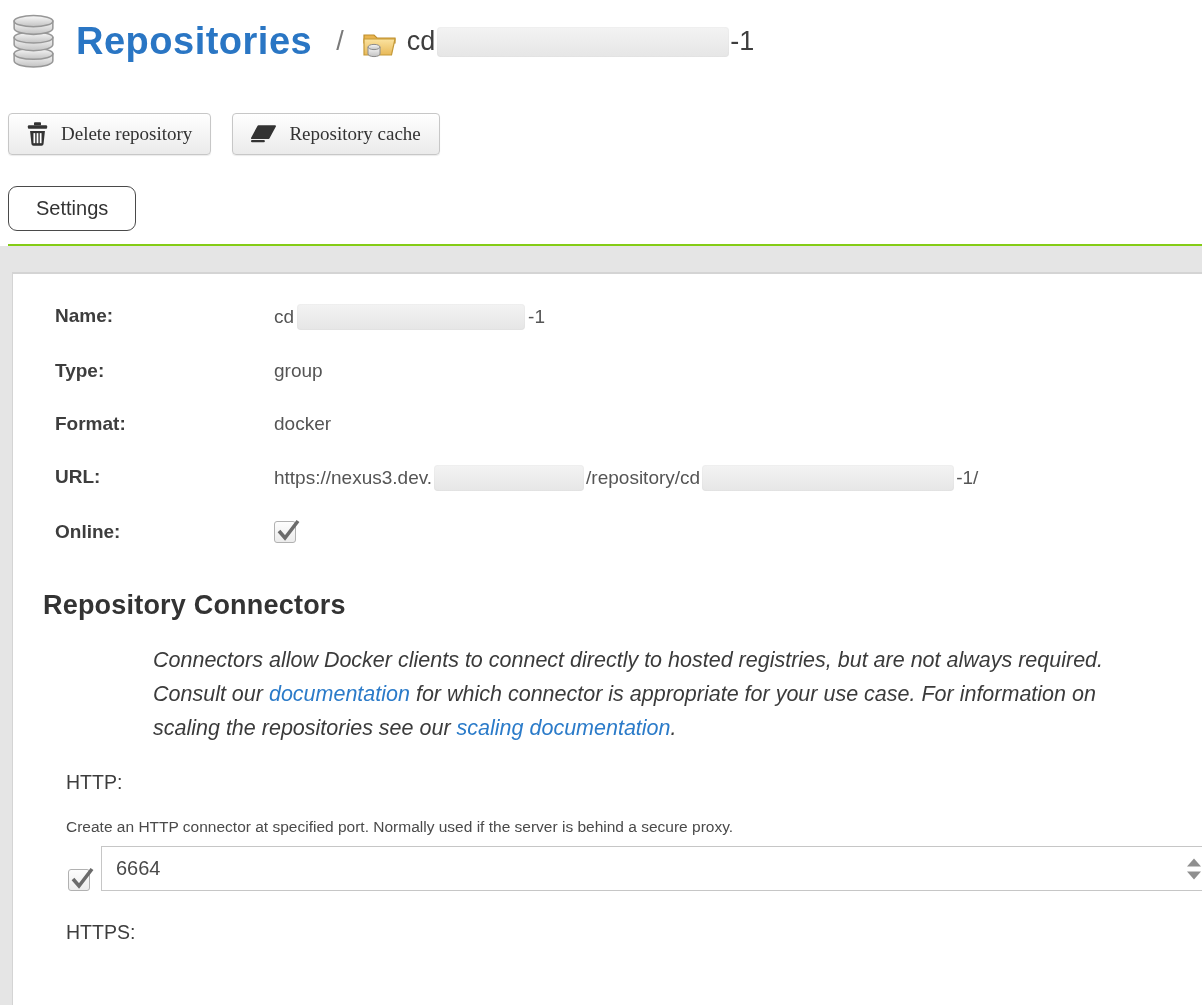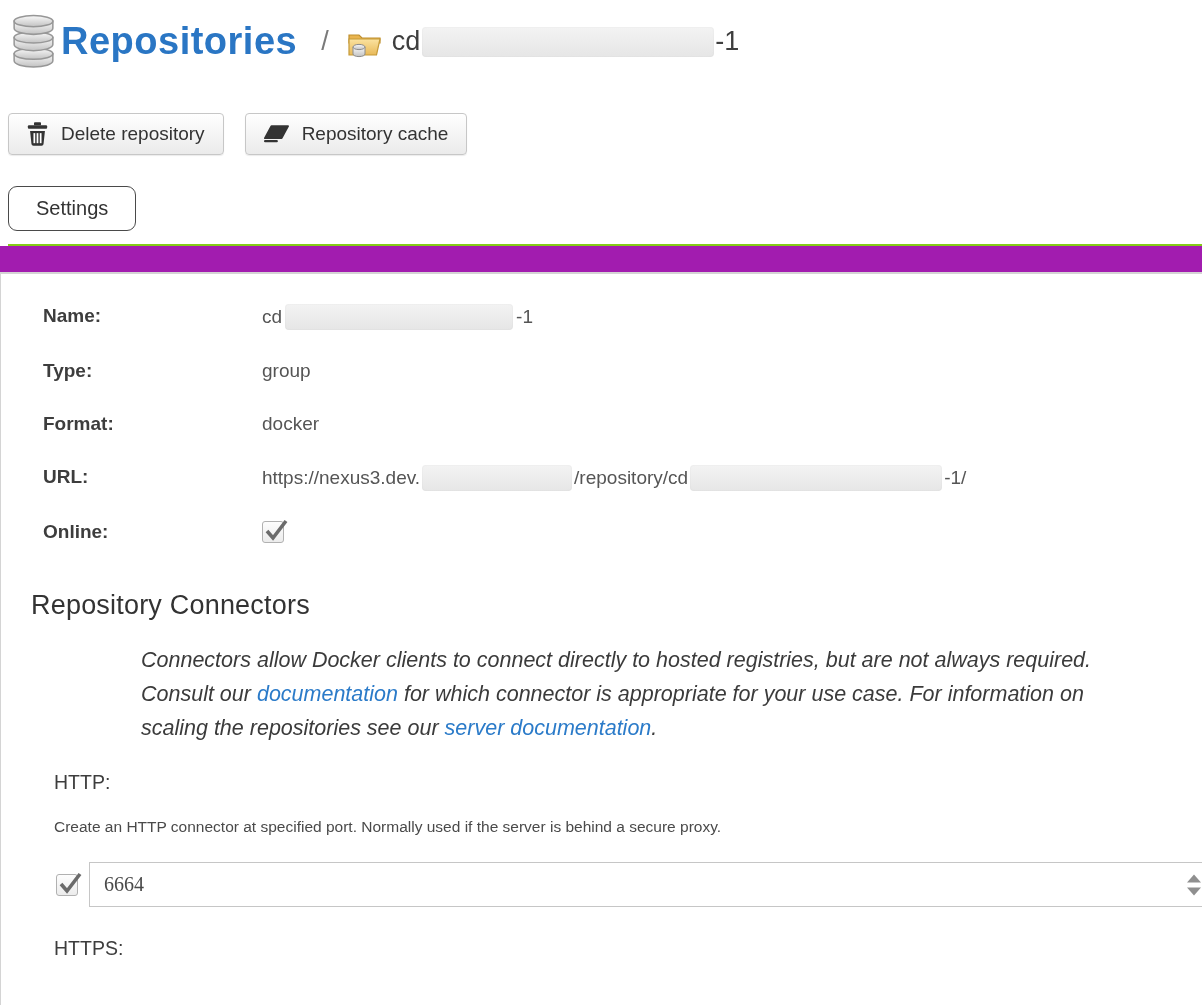--- a/index.html
+++ b/index.html
@@ -2,72 +2,72 @@
 <html><head>
 <meta charset="utf-8">
 <style>
   * { margin:0; padding:0; box-sizing:border-box; }
   html,body { width:1202px; height:1006px; overflow:hidden; background:#fff;
               font-family:"Liberation Sans", sans-serif; }
 
   
   .page-header { display:flex; align-items:center; margin:12px 0 0 10px; height:58px; }
   .db-icon svg { width:47px; height:55px; display:block; }
-  .page-title { font-size:38px; font-weight:bold; color:#2a76c4; margin-left:4px; letter-spacing:.5px; }
+  .page-title { font-size:38px; font-weight:bold; color:#2a76c4; margin-left:19px; letter-spacing:.5px; }
   .crumb-sep { font-size:27px; color:#7a7a7a; margin:0 18px 0 24px; }
   .folder-icon svg { width:36px; height:31px; display:block; margin-top:6px; }
   .crumb-name { font-size:27px; color:#3e3e3e; margin-left:9px; display:flex; align-items:center; }
   .redact { display:inline-block; background:linear-gradient(#f3f3f3,#e6e6e6);
             border-radius:4px; box-shadow:0 0 2px rgba(0,0,0,.07) inset; }
   .redact-header { width:292px; height:30px; margin:2px 1px 0 2px; }
 
   
   .toolbar { margin:43px 0 0 8px; display:flex; gap:21px; }
-  .btn { display:inline-flex; align-items:center; gap:13px; font-family:Liberation Sans, sans-serif;
+  .btn { display:inline-flex; align-items:center; gap:13px; font-family:Liberation Serif, serif;
          font-size:19px; color:#333; height:42px; padding:0 18px; cursor:pointer;
          background:linear-gradient(#ffffff,#ebebeb); border:1px solid #c7c7c7;
          border-radius:4px; box-shadow:0 1px 1px rgba(0,0,0,.08); }
   .btn svg { display:block; }
 
   
   .tabbar { margin:31px 0 0 8px; padding-bottom:13px; border-bottom:2px solid #84cc16; }
   .tab { display:inline-block; border:1.5px solid #4a4a4a; border-radius:9px;
          padding:10px 27px; font-size:20px; color:#333; background:#fff; cursor:pointer; }
 
   
-  .content { background:#a21caf; height:759px; padding:26px 0 0 0; }
+  .content { background:#e5e5e5; height:759px; padding:26px 0 0 12px; }
   .panel { background:#fff; border:1px solid #d4d4d4; border-top-width:2px;
            border-right:none; border-bottom:none; height:100%;
            padding:30px 0 0 42px; overflow:visible; }
 
   .form-row { display:flex; font-size:19px; line-height:24px; margin-bottom:29px; }
   .form-label { width:219px; font-weight:bold; color:#3d3d3d; }
   .form-value { color:#555; display:flex; align-items:center; }
   .redact-name { width:228px; height:26px; margin:0 3px; }
   .redact-url1 { width:150px; height:26px; margin:0 2px; }
   .redact-url2 { width:252px; height:26px; margin:0 2px; }
 
   .checkbox { position:relative; display:inline-block; width:22px; height:22px; cursor:pointer;
               background:linear-gradient(#fdfdfd,#ececec); border:1px solid #b1b1b1;
               border-radius:3px; flex:none; }
   .checkbox svg { position:absolute; left:1px; top:-7px; overflow:visible; display:block; }
   .online-help { font-size:16px; color:#555; margin-left:9px; line-height:22px; }
 
-  .section-heading { font-size:27px; font-weight:normal; color:#333;
+  .section-heading { font-size:27px; font-weight:bold; color:#333;
                      margin:46px 0 0 -12px; letter-spacing:.2px; }
 
   .note { font-style:italic; font-size:21.5px; color:#3b3b3b; line-height:34px;
           margin:22px 0 0 98px; width:952px; }
   .note a { color:#2b7bc9; text-decoration:none; }
 
   .http-label, .https-label { font-size:19.5px; font-weight:normal; color:#3d3d3d; margin-left:11px; }
   .http-label { margin-top:26px; }
   .http-help { font-size:15.5px; color:#4a4a4a; margin:24px 0 0 11px; }
 
-  .port-row { display:flex; align-items:center; margin:26px 0 0 13px;font-family:Liberation Serif, serif; }
+  .port-row { display:flex; align-items:flex-end; margin:10px 0 0 13px; }
   .port-wrap { position:relative; flex:1; margin-left:11px; margin-right:-4px; }
   .port-input { width:100%; height:45px; border:1px solid #c6c6c6; background:#fff;
                 font-family:inherit; font-size:20px; color:#4a4a4a; padding:0 34px 0 14px;
                 border-radius:0; outline:none; }
   .spinner { position:absolute; right:5px; top:50%; transform:translateY(-50%);
              display:flex; flex-direction:column; gap:5px; cursor:pointer; }
   .spinner .tri-up { width:0; height:0; border-left:7px solid transparent;
                      border-right:7px solid transparent; border-bottom:8px solid #8f8f8f; }
   .spinner .tri-down { width:0; height:0; border-left:7px solid transparent;
                        border-right:7px solid transparent; border-top:8px solid #8f8f8f; }
@@ -191,21 +191,21 @@
         <span class="checkbox">
           <svg width="24" height="28" viewBox="0 0 24 28">
             <path d="M3 16 L9 23 L22 6" stroke="#6b6b6b" stroke-width="3.6" fill="none"></path>
           </svg>
         </span>
       </span>
     </div>
 
     <h2 class="section-heading">Repository Connectors</h2>
 
-    <p class="note"><span>Connectors allow Docker clients to connect directly to hosted registries, but are not always required. Consult our </span><a href="#">documentation</a><span> for which connector is appropriate for your use case. For information on scaling the repositories see our </span><a href="#">server documentation</a><span>.</span></p>
+    <p class="note"><span>Connectors allow Docker clients to connect directly to hosted registries, but are not always required. Consult our </span><a href="#">documentation</a><span> for which connector is appropriate for your use case. For information on scaling the repositories see our </span><a href="#">scaling documentation</a><span>.</span></p>
 
     <div class="http-label">HTTP:</div>
     <div class="http-help">Create an HTTP connector at specified port. Normally used if the server is behind a secure proxy.</div>
 
     <div class="port-row">
       <span class="checkbox">
         <svg width="24" height="28" viewBox="0 0 24 28">
           <path d="M3 16 L9 23 L22 6" stroke="#6b6b6b" stroke-width="3.6" fill="none"></path>
         </svg>
       </span>

